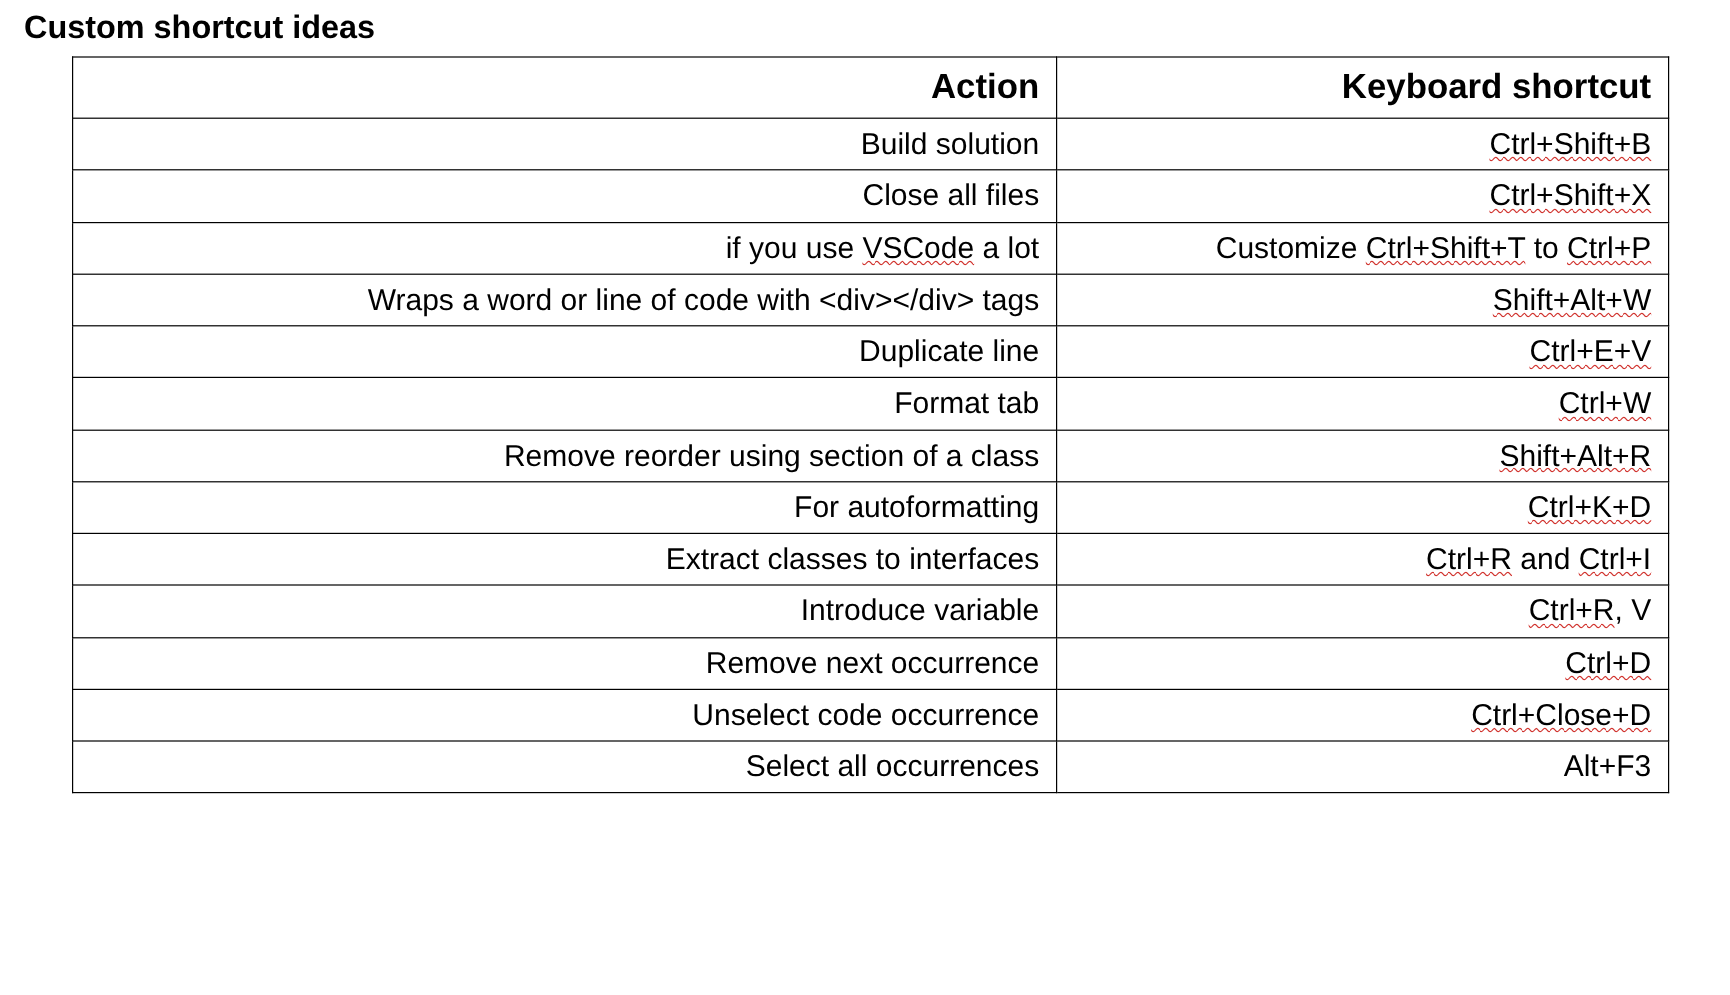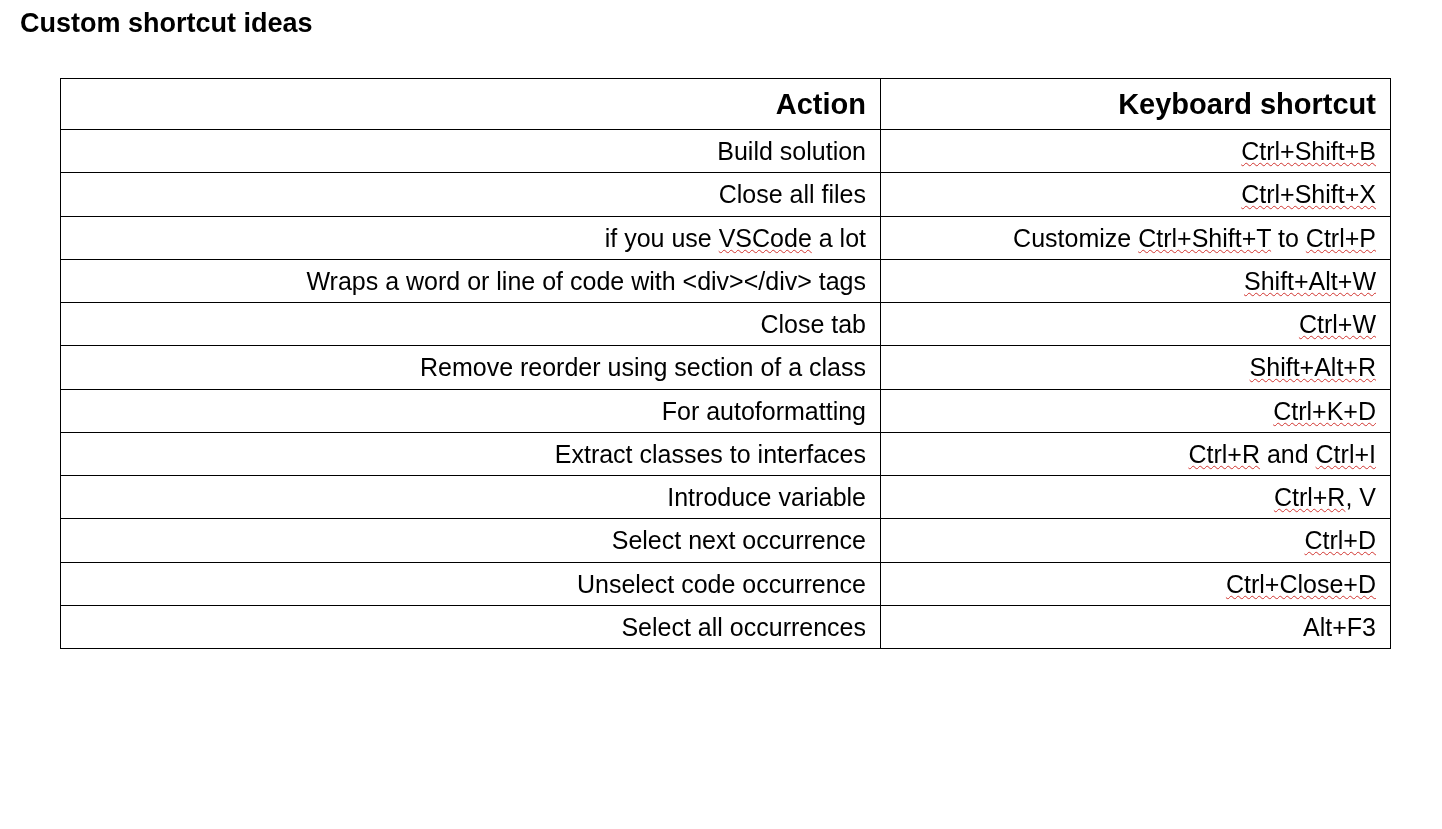--- a/index.html
+++ b/index.html
@@ -10,21 +10,21 @@
     body {
       font-family: 'Segoe UI', Tahoma, Geneva, Verdana, sans-serif;
       background: #ffffff;
       padding: 8px 20px;
       font-size: 25px;
       color: #000000;
     }
     h2 {
       font-weight: 700;
       font-size: 27px;
-      margin-bottom: 39px;
+      margin-bottom: 8px;
       margin-left: 0;
     }
     .table-wrap {
       margin-left: 40px;
     }
     table {
       border-collapse: collapse;
       width: auto;
     }
     th, td {
@@ -80,41 +80,45 @@
         </tr>
         <tr>
           <td><span>if you use </span><span class="squiggle">VSCode</span><span> a lot</span></td>
           <td><span>Customize </span><span class="squiggle">Ctrl+Shift+T</span><span> to </span><span class="squiggle">Ctrl+P</span></td>
         </tr>
         <tr>
           <td><span>Wraps a word or line of code with &lt;div&gt;&lt;/div&gt; tags</span></td>
           <td><span class="squiggle">Shift+Alt+W</span></td>
         </tr>
         <tr>
-          <td><span>Close tab</span></td>
+          <td><span>Duplicate line</span></td>
+          <td><span class="squiggle">Ctrl+E+V</span></td>
+        </tr>
+        <tr>
+          <td><span>Format tab</span></td>
           <td><span class="squiggle">Ctrl+W</span></td>
         </tr>
         <tr>
           <td><span>Remove reorder using section of a class</span></td>
           <td><span class="squiggle">Shift+Alt+R</span></td>
         </tr>
         <tr>
           <td><span>For autoformatting</span></td>
           <td><span class="squiggle">Ctrl+K+D</span></td>
         </tr>
         <tr>
           <td><span>Extract classes to interfaces</span></td>
           <td><span class="squiggle">Ctrl+R</span><span> and </span><span class="squiggle">Ctrl+I</span></td>
         </tr>
         <tr>
           <td><span>Introduce variable</span></td>
           <td><span class="squiggle">Ctrl+R</span><span>, V</span></td>
         </tr>
         <tr>
-          <td><span>Select next occurrence</span></td>
+          <td><span>Remove next occurrence</span></td>
           <td><span class="squiggle">Ctrl+D</span></td>
         </tr>
         <tr>
           <td><span>Unselect code occurrence</span></td>
           <td><span class="squiggle">Ctrl+Close+D</span></td>
         </tr>
         <tr>
           <td><span>Select all occurrences</span></td>
           <td><span>Alt+F3</span></td>
         </tr>

